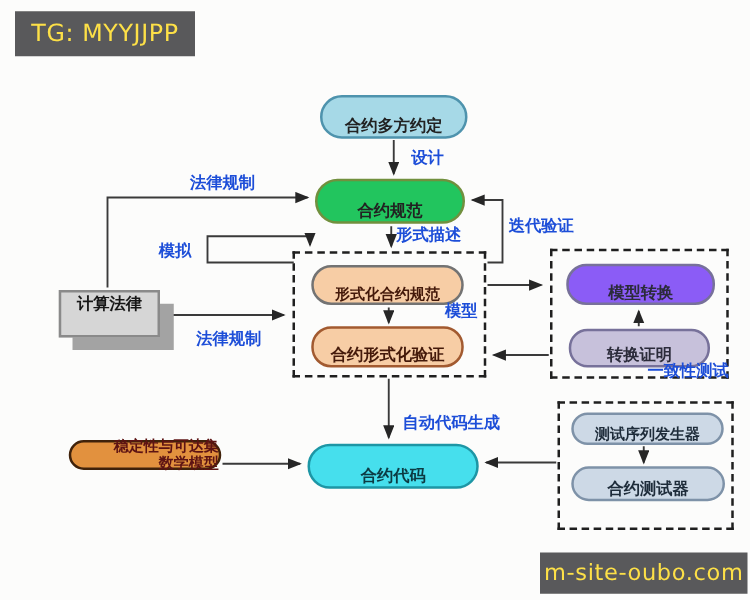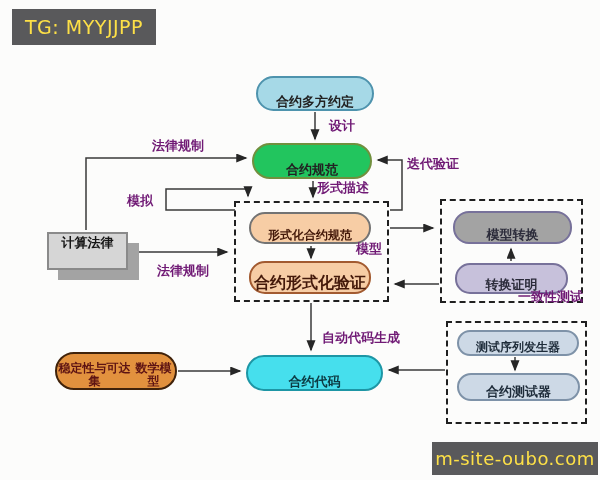--- a/index.html
+++ b/index.html
@@ -21,38 +21,38 @@
   #box-test{left:446px;top:321px;width:141px;height:103px;}
 
   .node{
     position:absolute;display:flex;align-items:flex-end;justify-content:center;
     font-weight:bold;font-size:13px;color:#222;text-align:center;
     box-sizing:border-box;z-index:10;line-height:1.1;
   }
   #n-agreement{left:256px;top:76px;width:118px;height:35px;background:#a6d9e7;border:2px solid #4e93ad;border-radius:18px;}
   #n-spec{left:252px;top:143px;width:120px;height:36px;background:#22c55e;border:2px solid #71903e;border-radius:18px;}
   #n-formal-spec{left:249px;top:212px;width:122px;height:32px;background:#f7cda5;border:2px solid #737373;border-radius:16px;color:#44190a;font-size:12px;}
-  #n-formal-verify{left:249px;top:261px;width:122px;height:33px;background:#f7cda5;border:2px solid #a25a30;border-radius:16px;color:#44190a;font-size:16px;}
-  #n-model-transform{left:453px;top:211px;width:119px;height:33px;background:#a3a3a3;border:2px solid #77719a;border-radius:16px;color:#2b2b3a;}
+  #n-formal-verify{left:249px;top:261px;width:122px;height:33px;background:#f7cda5;border:2px solid #a25a30;border-radius:16px;color:#44190a;font-size:13px;}
+  #n-model-transform{left:453px;top:211px;width:119px;height:33px;background:#8b5cf6;border:2px solid #77719a;border-radius:16px;color:#2b2b3a;}
   #n-transform-proof{left:455px;top:263px;width:113px;height:31px;background:#c7c1db;border:2px solid #77719a;border-radius:15px;color:#2b2b3a;}
   #n-testgen{left:457px;top:330px;width:122px;height:26px;background:#cdd9e6;border:2px solid #7e92a8;border-radius:13px;font-size:12px;color:#1e2c3a;}
   #n-tester{left:457px;top:373px;width:123px;height:28px;background:#cdd9e6;border:2px solid #7e92a8;border-radius:14px;color:#1e2c3a;}
   #n-code{left:246px;top:355px;width:137px;height:36px;background:#46dfed;border:2px solid #1d96a5;border-radius:18px;color:#0c3b43;}
-  #n-stability{left:55px;top:352px;width:122px;height:38px;background:#e2913e;border:2px solid #40220a;border-radius:19px;color:#5d1313;font-size:12px;flex-direction:row;}
+  #n-stability{left:55px;top:352px;width:122px;height:24px;background:#e2913e;border:2px solid #40220a;border-radius:19px;color:#5d1313;font-size:12px;flex-direction:column;}
   #n-law-shadow{left:58px;top:243px;width:81px;height:37px;background:#a3a3a3;z-index:8;}
   #n-law-front{left:47px;top:232px;width:81px;height:38px;background:#d6d6d6;border:2px solid #8a8a8a;z-index:9;}
   .law{position:absolute;box-sizing:border-box;display:flex;justify-content:center;font-weight:bold;font-size:13px;color:#161616;}
 
-  .lbl{position:absolute;font-weight:bold;font-size:13px;color:#701a75;white-space:nowrap;z-index:15;}
+  .lbl{position:absolute;font-weight:bold;font-size:13px;color:#1d4ed8;white-space:nowrap;z-index:15;}
   #lbl-design{left:329px;top:117px;}
   #lbl-formal-description{left:317px;top:179px;}
   #lbl-legal-top{left:152px;top:137px;}
   #lbl-simulation{left:127px;top:192px;}
   #lbl-legal-bottom{left:157px;top:262px;}
-  #lbl-iterative{left:407px;top:155px;}
+  #lbl-iterative{left:407px;top:172px;}
   #lbl-model{left:356px;top:240px;}
   #lbl-autocode{left:322px;top:329px;}
   #lbl-consistency{left:518px;top:288px;}
 
   svg.edges{position:absolute;left:0;top:0;width:600px;height:480px;z-index:6;pointer-events:none;}
   svg.edges polyline{fill:none;stroke:#3a3a3a;stroke-width:1.5;}
 </style>
 </head>
 <body>
 

